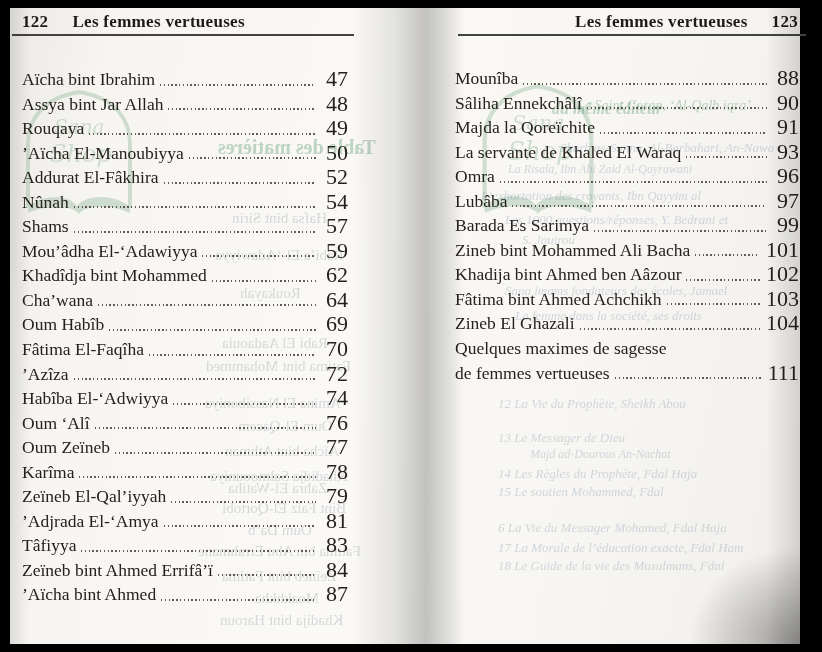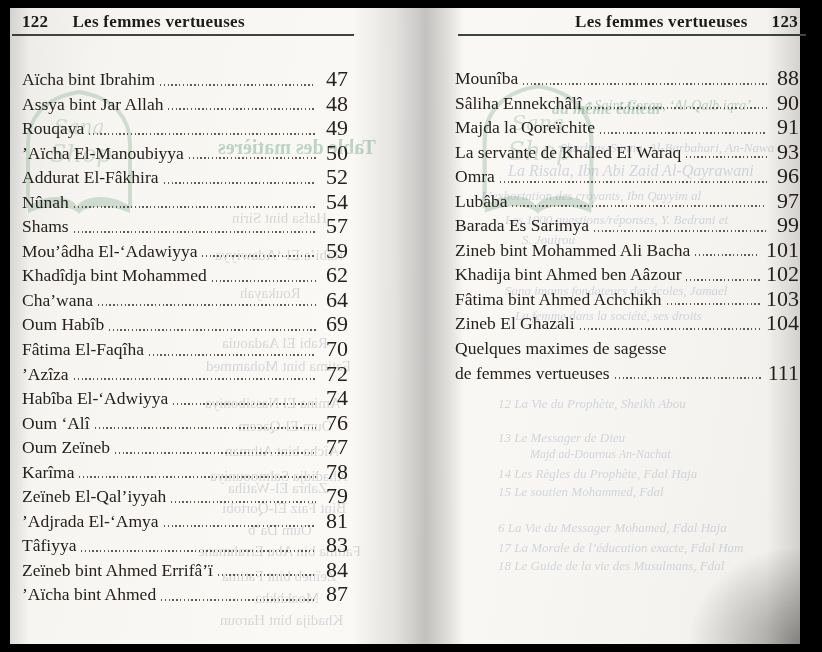--- a/index.html
+++ b/index.html
@@ -80,21 +80,21 @@
       <div class="ghost ghost-gray mirror" style="left: 248px; top: 522px; font-size: 15px;">Oum Da’b</div>
       <div class="ghost ghost-gray mirror" style="left: 198px; top: 543px; font-size: 15px;">Fatima bin Abu Errahmane</div>
       <div class="ghost ghost-gray mirror" style="left: 222px; top: 568px; font-size: 15px;">Zeïneb bint Fatima</div>
       <div class="ghost ghost-gray mirror" style="left: 255px; top: 590px; font-size: 15px;">Moakhkha</div>
       <div class="ghost ghost-gray mirror" style="left: 220px; top: 612px; font-size: 15px;">Khadija bint Haroun</div>
     </div>
   <div id="ghosts-right">
       <div class="ghost ghost-green" style="left: 552px; top: 66px; font-size: 16px; font-weight: bold; margin-top: 34px;">du même éditeur</div>
       <div class="ghost ghost-green" style="left: 545px; top: 98px; font-size: 14px; margin-left: 32px;">Le Saint Coran, ‘Al-Qalb iqra’</div>
       <div class="ghost ghost-blue" style="left: 552px; top: 140px; font-size: 13px; margin-left: 8px;">Sharh as-Sunna, Al-Barbahari, An-Nawa</div>
-      <div class="ghost ghost-blue" style="left: 508px; top: 162px; font-size: 16px;">La Risala, Ibn Abi Zaid Al-Qayrawani</div>
+      <div class="ghost ghost-blue" style="left: 508px; top: 162px; font-size: 12px;">La Risala, Ibn Abi Zaid Al-Qayrawani</div>
       <div class="ghost ghost-blue" style="left: 481px; top: 188px; font-size: 13px;">L’exhortation des croyants, Ibn Qayyim al</div>
       <div class="ghost ghost-blue" style="left: 505px; top: 212px; font-size: 13px;">Les 1000 questions/réponses, Y. Bedrani et</div>
       <div class="ghost ghost-blue" style="left: 522px; top: 232px; font-size: 13px;">S. Jouirou</div>
       <div class="ghost ghost-blue" style="left: 505px; top: 283px; font-size: 13px;">Sana imams fondateurs des écoles, Jamael</div>
       <div class="ghost ghost-blue" style="left: 515px; top: 308px; font-size: 13px;">La femme dans la société, ses droits</div>
       <div class="ghost ghost-blue" style="left: 498px; top: 396px; font-size: 13px;">12   La Vie du Prophète, Sheikh Abou</div>
       <div class="ghost ghost-blue" style="left: 498px; top: 430px; font-size: 13px;">13   Le Messager de Dieu</div>
       <div class="ghost ghost-blue" style="left: 530px; top: 447px; font-size: 12px;">Majd ad-Dourous An-Nachat</div>
       <div class="ghost ghost-blue" style="left: 498px; top: 466px; font-size: 13px;">14   Les Règles du Prophète, Fdal Haja</div>
       <div class="ghost ghost-blue" style="left: 498px; top: 484px; font-size: 13px;">15   Le soutien Mohammed, Fdal</div>

